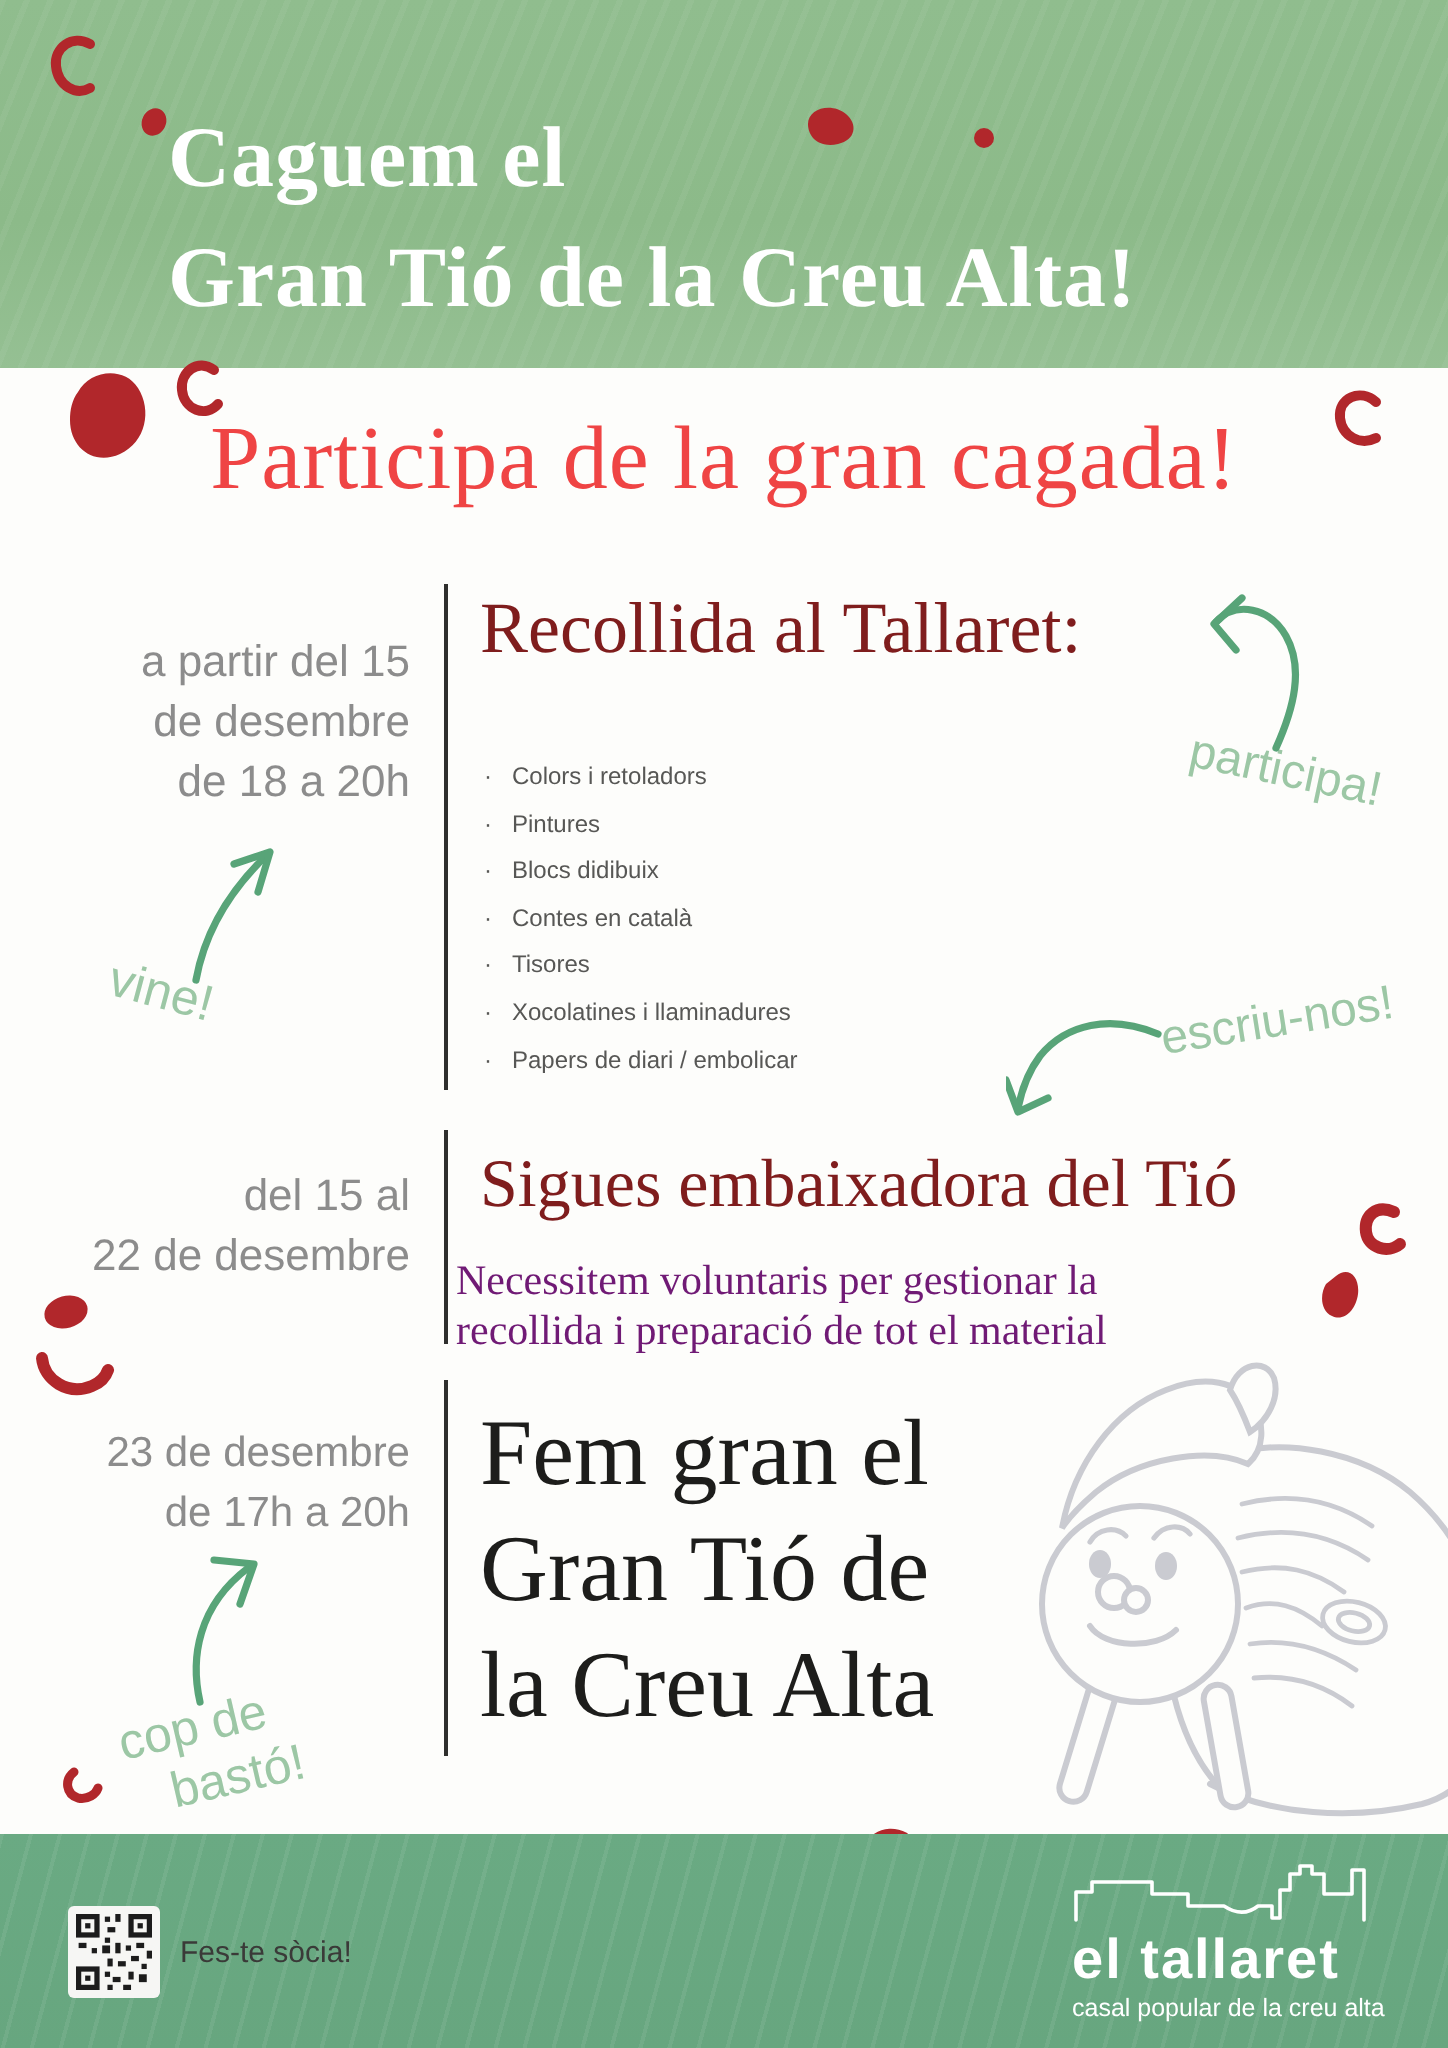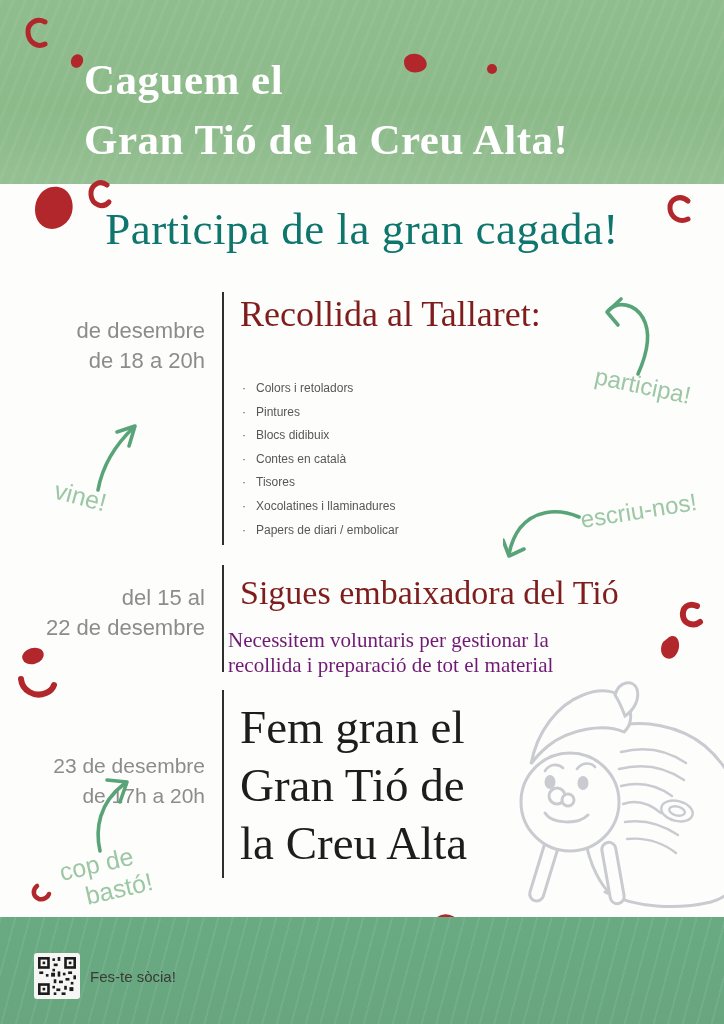--- a/index.html
+++ b/index.html
@@ -17,21 +17,21 @@
   }
   .header-title{
     position:absolute;left:40px;top:50px;
     font-family:"Liberation Serif",serif;font-weight:700;
     font-size:43px;line-height:60px;color:#ffffff;letter-spacing:.5px;margin-left:44px;
   }
   
   .subtitle{
     position:absolute;left:0;right:0;top:203px;text-align:center;
     font-family:"Liberation Serif",serif;font-weight:400;
-    font-size:45px;color:#0f766e;letter-spacing:.5px;
+    font-size:45px;color:#ef4444;letter-spacing:.5px;
   }
   
   .vline{position:absolute;left:222px;width:2px;background:#2f2f2d;}
   .date-col{
     position:absolute;left:0;width:205px;text-align:right;
     color:#8c8c8c;font-size:22px;line-height:30px;
   }
   .sec-heading{
     position:absolute;left:240px;
     font-family:"Liberation Serif",serif;color:#7f1d1d;
@@ -88,20 +88,21 @@
   <div class="header-band"></div>
   <div class="header-title">
     <div>Caguem el</div>
     <div>Gran Tió de la Creu Alta!</div>
   </div>
 
   <div class="subtitle">Participa de la gran cagada!</div>
 
   <div class="vline" style="top:292px;height:253px;"></div>
   <div class="date-col" style="top:316px;">
+    <div>a partir del 15</div>
     <div>de desembre</div>
     <div>de 18 a 20h</div>
   </div>
   <div class="sec-heading" style="top:293px;font-size:36px;">Recollida al Tallaret:</div>
   <ul class="mat-list">
     <li><span class="b">·</span><span>Colors i retoladors</span></li>
     <li><span class="b">·</span><span>Pintures</span></li>
     <li><span class="b">·</span><span>Blocs didibuix</span></li>
     <li><span class="b">·</span><span>Contes en català</span></li>
     <li><span class="b">·</span><span>Tisores</span></li>
@@ -114,21 +115,21 @@
     <div>del 15 al</div>
     <div>22 de desembre</div>
   </div>
   <div class="sec-heading" style="top:574px;font-size:34px;">Sigues embaixadora del Tió</div>
   <div class="serif-body">
     <div>Necessitem voluntaris per gestionar la</div>
     <div>recollida i preparació de tot el material</div>
   </div>
 
   <div class="vline" style="top:690px;height:188px;"></div>
-  <div class="date-col" style="top:712px;font-size:21px;margin-top:39px;">
+  <div class="date-col" style="top:712px;font-size:21px;">
     <div>23 de desembre</div>
     <div>de 17h a 20h</div>
   </div>
   <div class="big-heading">
     <div>Fem gran el</div>
     <div>Gran Tió de</div>
     <div>la Creu Alta</div>
   </div>
 
   <div class="anno" style="left:54px;top:482px;transform:rotate(15deg);">vine!</div>
@@ -252,14 +253,21 @@
           <rect x="14" y="24" width="3" height="2"></rect>
           <rect x="20" y="22" width="2" height="3"></rect>
         <rect x="24" y="23" width="3" height="3"></rect>
           <rect x="18" y="27" width="3" height="2"></rect>
           <rect x="12" y="27" width="2" height="2"></rect>
       </g>
     </svg>
   </div>
   <div class="qr-label">Fes-te sòcia!</div>
 
+  <div class="logo-block">
+    <svg width="150" height="32" viewBox="0 0 150 32">
+      <path d="M2,30 L2,16 L10,16 L10,11 L40,11 L40,17 L58,17 L58,23 L76,23 C82,27 88,27 93,23 L100,23 L100,29 L104,29 L104,15 L109,15 L109,7 L114,7 L114,3 L120,3 L120,7 L126,7 L126,17 L140,17 L140,5 L146,5 L146,30" fill="none" stroke="#ffffff" stroke-width="1.8" stroke-linejoin="round" stroke-linecap="round"></path>
+    </svg>
+    <div class="logo-name">el tallaret</div>
+    <div class="logo-tagline">casal popular de la creu alta</div>
+  </div>
 
 </div>
 
 </body></html>

